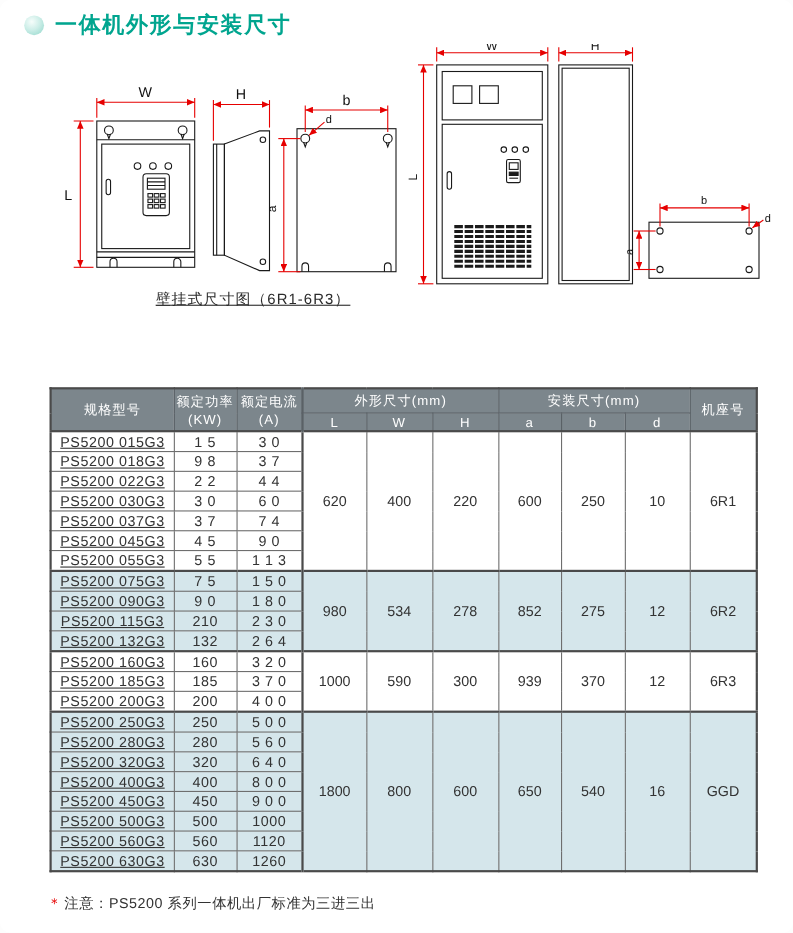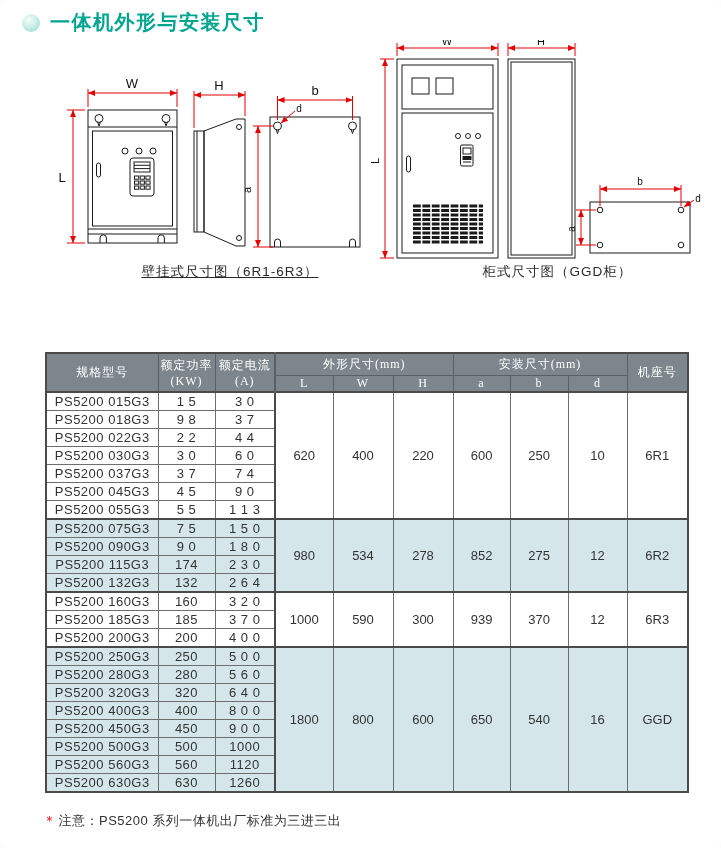--- a/index.html
+++ b/index.html
@@ -21,23 +21,23 @@
 
   
   table.spec-table { position:absolute; left:45px; top:352px; width:643px;
                      border-collapse:collapse; table-layout:fixed; background:#fff;
                      border:2px solid #4a4a4a; }
   .spec-table th, .spec-table td { border:1px solid #6e6e6e; text-align:center; padding:0; }
   .spec-table th { background:#7c868c; color:#ffffff; font-weight:normal; font-size:12px; letter-spacing:1px; }
   .spec-table thead tr.tophead th { height:21px; }
   .spec-table thead tr.subhead th { height:15px; font-size:12px; }
   .spec-table thead tr.subhead th, .spec-table thead tr.tophead th { border-color:#5a6166; }
-  .spec-table thead { border-bottom:2px solid #4a4a4a;font-family:Liberation Serif, serif; }
+  .spec-table thead { border-bottom:2px solid #4a4a4a; }
   .spec-table td { height:17px; font-size:13px; color:#333; line-height:17px; }
-  .spec-table td.model { letter-spacing:0.5px; }
+  .spec-table td.model { letter-spacing:0.5px;text-decoration:underline; }
   .spec-table td.power, .spec-table td.current { letter-spacing:0.5px; }
   .spec-table td.current, .spec-table th.col-current { border-right:2px solid #4a4a4a; }
   .spec-table tr.blue td { background:#d5e6eb; }
   .spec-table tr.group-start td { border-top:2px solid #4a4a4a; }
 
   
   .footnote { position:absolute; left:43px; top:812px; font-size:13px; color:#333; letter-spacing:0.5px; }
   .footnote .star { color:#e60000; margin-right:2px; font-size:13px; }
 </style>
 </head>
@@ -200,21 +200,20 @@
       <line x1="596" y1="210" x2="576" y2="210"></line>
         <line x1="596" y1="245" x2="576" y2="245"></line>
       <line x1="581" y1="210" x2="581" y2="245" marker-start="url(#aS)" marker-end="url(#aE)"></line>
     </g>
     <text x="640" y="185" font-size="10" text-anchor="middle">b</text>
     <text x="698" y="202" font-size="10" text-anchor="middle">d</text>
     <text x="575" y="229" font-size="10" text-anchor="middle" transform="rotate(-90 575 229)">a</text>
   </svg>
 
   <div class="caption cap-wall">壁挂式尺寸图（6R1-6R3）</div>
-  <div class="caption cap-cab">柜式尺寸图（GGD柜）</div>
 
   <table class="spec-table">
     <colgroup>
       <col style="width:112px">
         <col style="width:57px">
         <col style="width:60px">
       <col style="width:58px">
         <col style="width:60px">
         <col style="width:60px">
       <col style="width:57px">
@@ -295,21 +294,21 @@
           <td rowspan="4" class="dim">12</td>
           <td rowspan="4" class="dim">6R2</td>
         </tr>
         <tr class="blue">
           <td class="model">PS5200 090G3</td>
           <td class="power">9 0</td>
           <td class="current">1 8 0</td>
         </tr>
         <tr class="blue">
           <td class="model">PS5200 115G3</td>
-          <td class="power">174</td>
+          <td class="power">210</td>
           <td class="current">2 3 0</td>
         </tr>
         <tr class="blue">
           <td class="model">PS5200 132G3</td>
           <td class="power">132</td>
           <td class="current">2 6 4</td>
         </tr>
         <tr class="group-start">
           <td class="model">PS5200 160G3</td>
           <td class="power">160</td>

